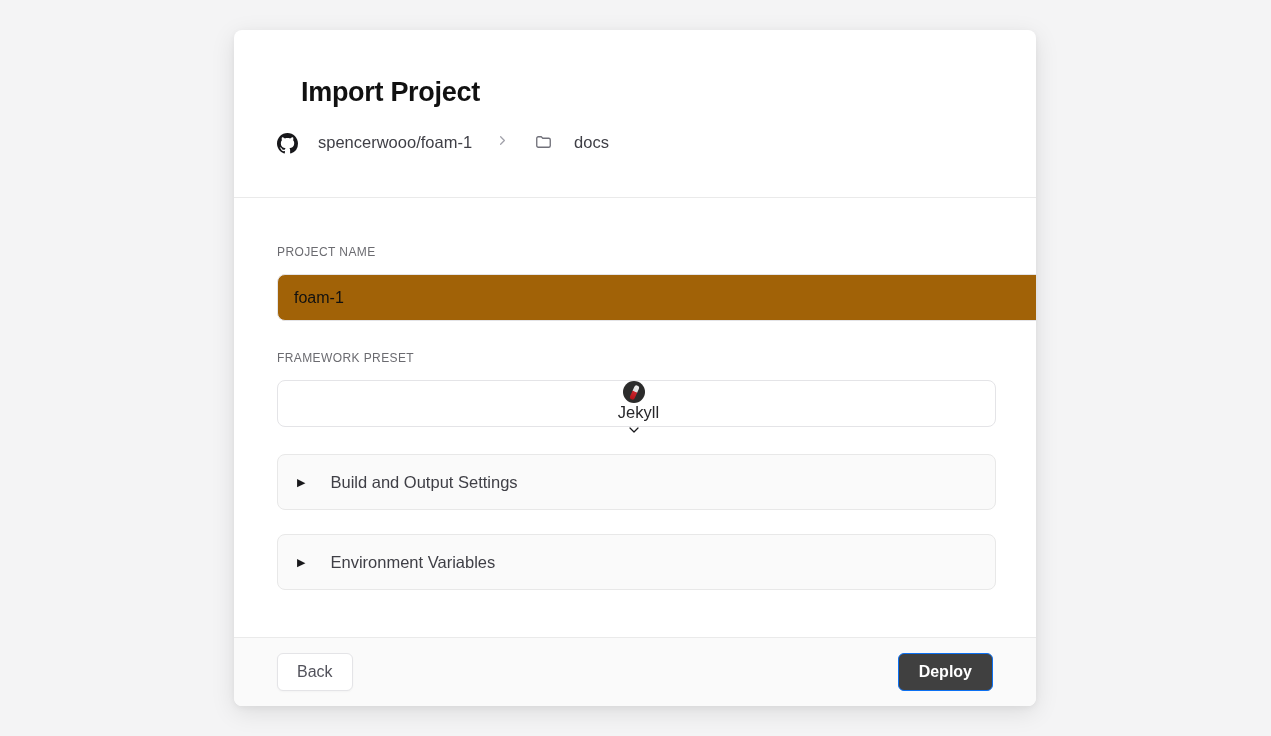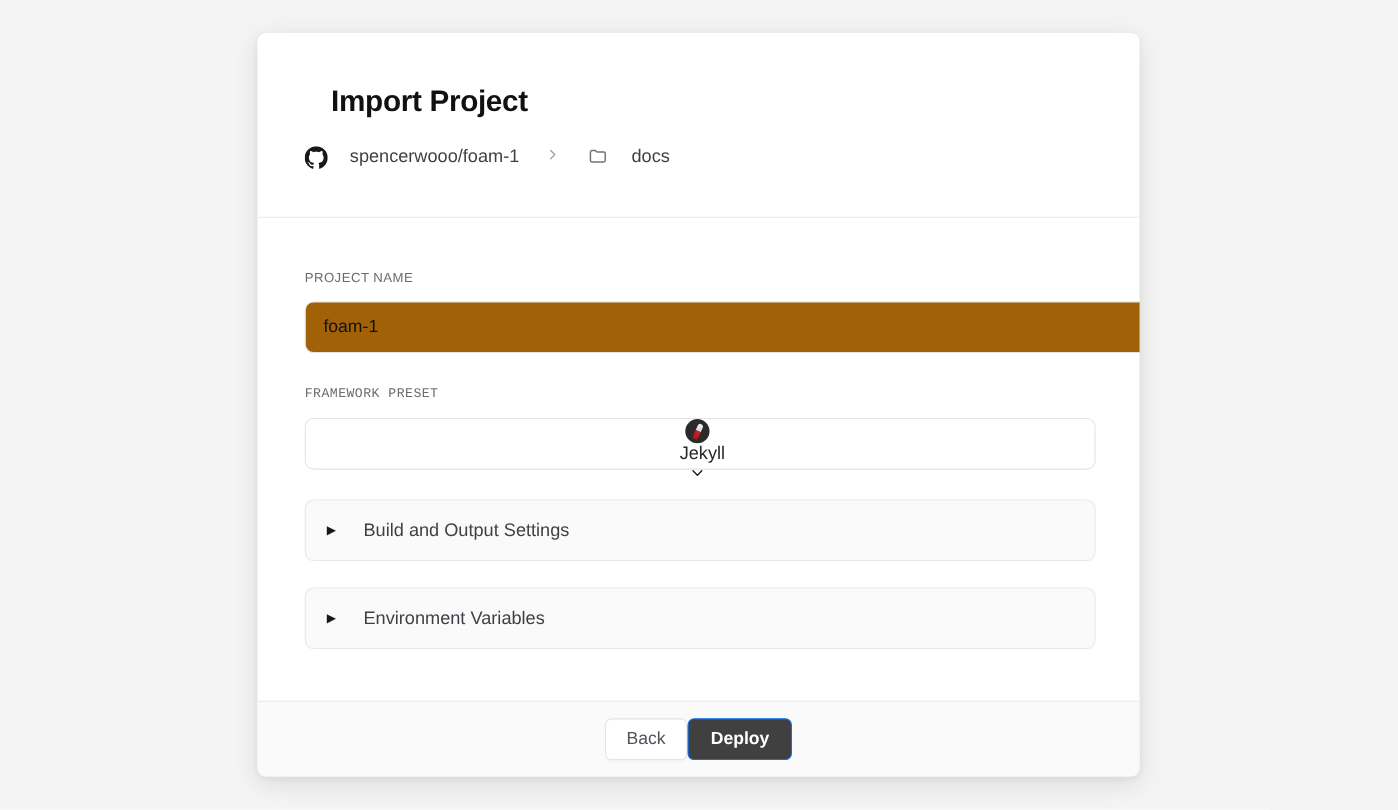--- a/index.html
+++ b/index.html
@@ -41,21 +41,21 @@
     border: 1px solid #e4e4e7;
     border-radius: 8px;
     padding: 12px 16px;
     font-size: 16px;
     color: #111;
     font-family: "Liberation Sans", sans-serif;
     background: #a16207;
     outline: none;
     display: block;
   }
-  .field-gap { margin-top: 30px; font-family: Liberation Mono, monospace; }
+  .field-gap { margin-top: 30px; }
   .select-box {
     margin-top: 15px;
     width: 719px; height: 47px;
     border: 1px solid #e4e4e7;
     border-radius: 8px;
     background: #fff;
     display: flex; align-items: center;
     padding: 0 18px 0 13px;
     cursor: pointer;
     flex-direction: column;
@@ -85,21 +85,21 @@
     cursor: pointer;
   }
   .accordion + .accordion { margin-top: 24px; }
   .accordion-arrow { font-size: 11px; color: #18181b; margin-right: 11px; line-height: 1; }
   .accordion-label { font-size: 16.5px; color: #3f3f46; margin-left: 14px; }
   
   .card-footer {
     height: 69px;
     background: #fafafa;
     border-top: 1px solid #eaeaea;
-    display: flex; align-items: center; justify-content: center;
+    display: flex; align-items: center; justify-content: space-between;
     padding: 0 43px;
   }
   .btn {
     height: 38px;
     border-radius: 6px;
     font-size: 16px;
     font-family: "Liberation Sans", sans-serif;
     cursor: pointer;
     display: inline-flex; align-items: center; justify-content: center;
   }

